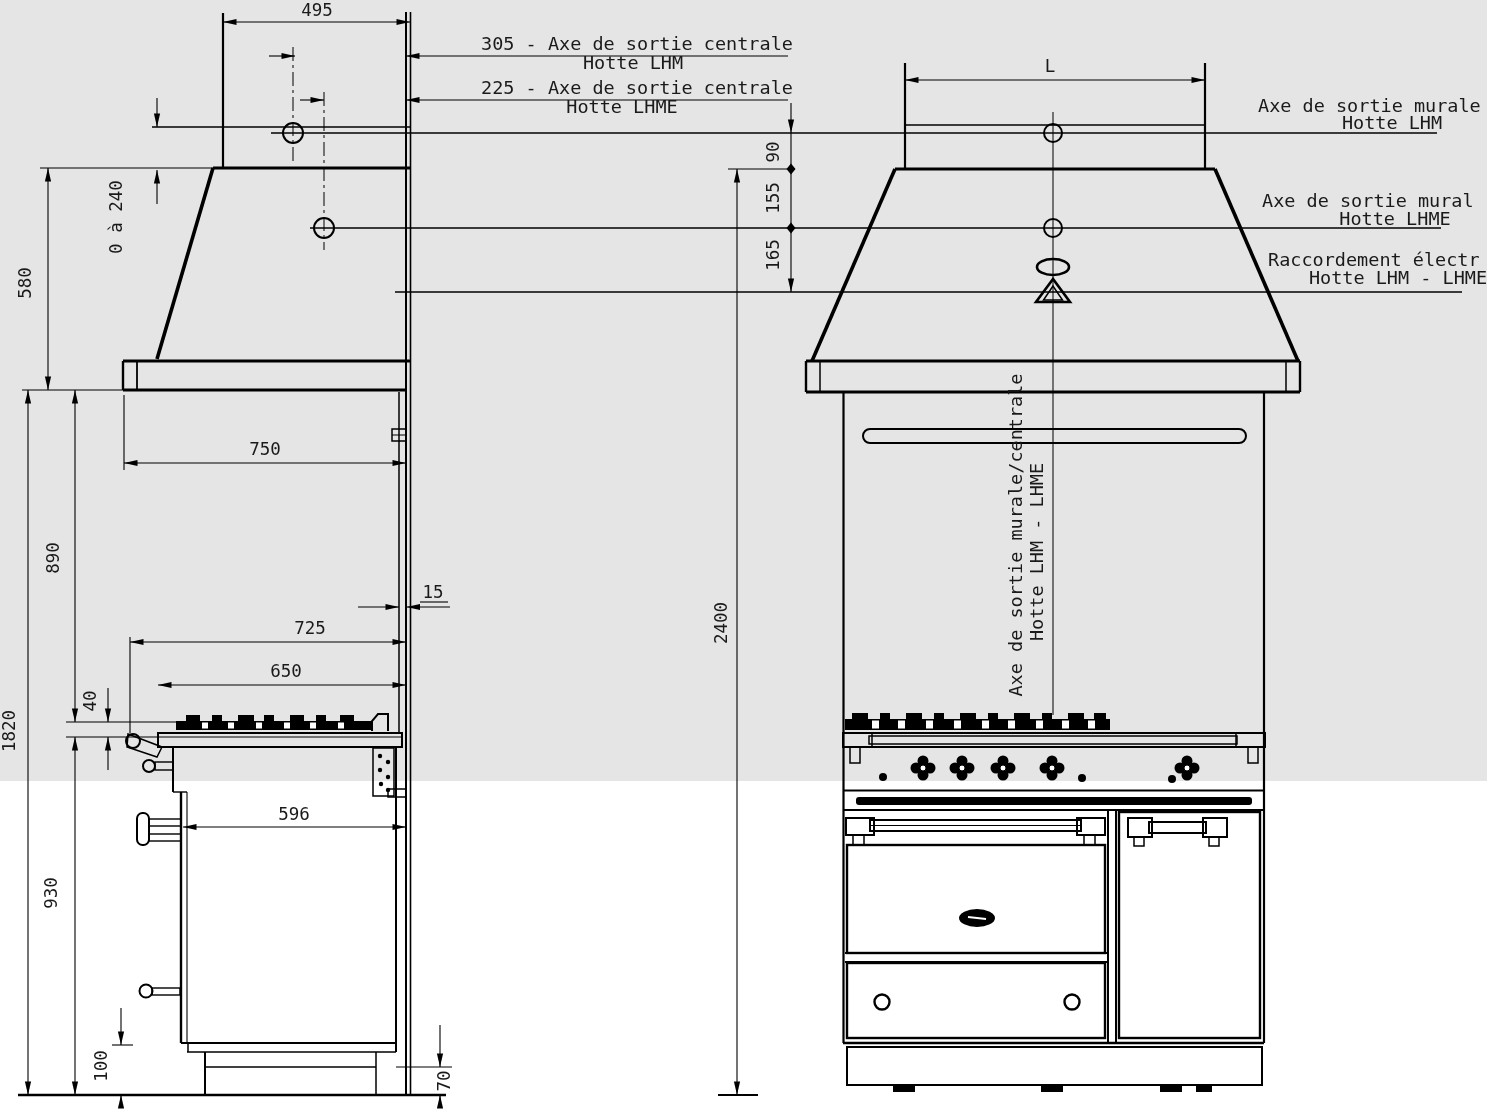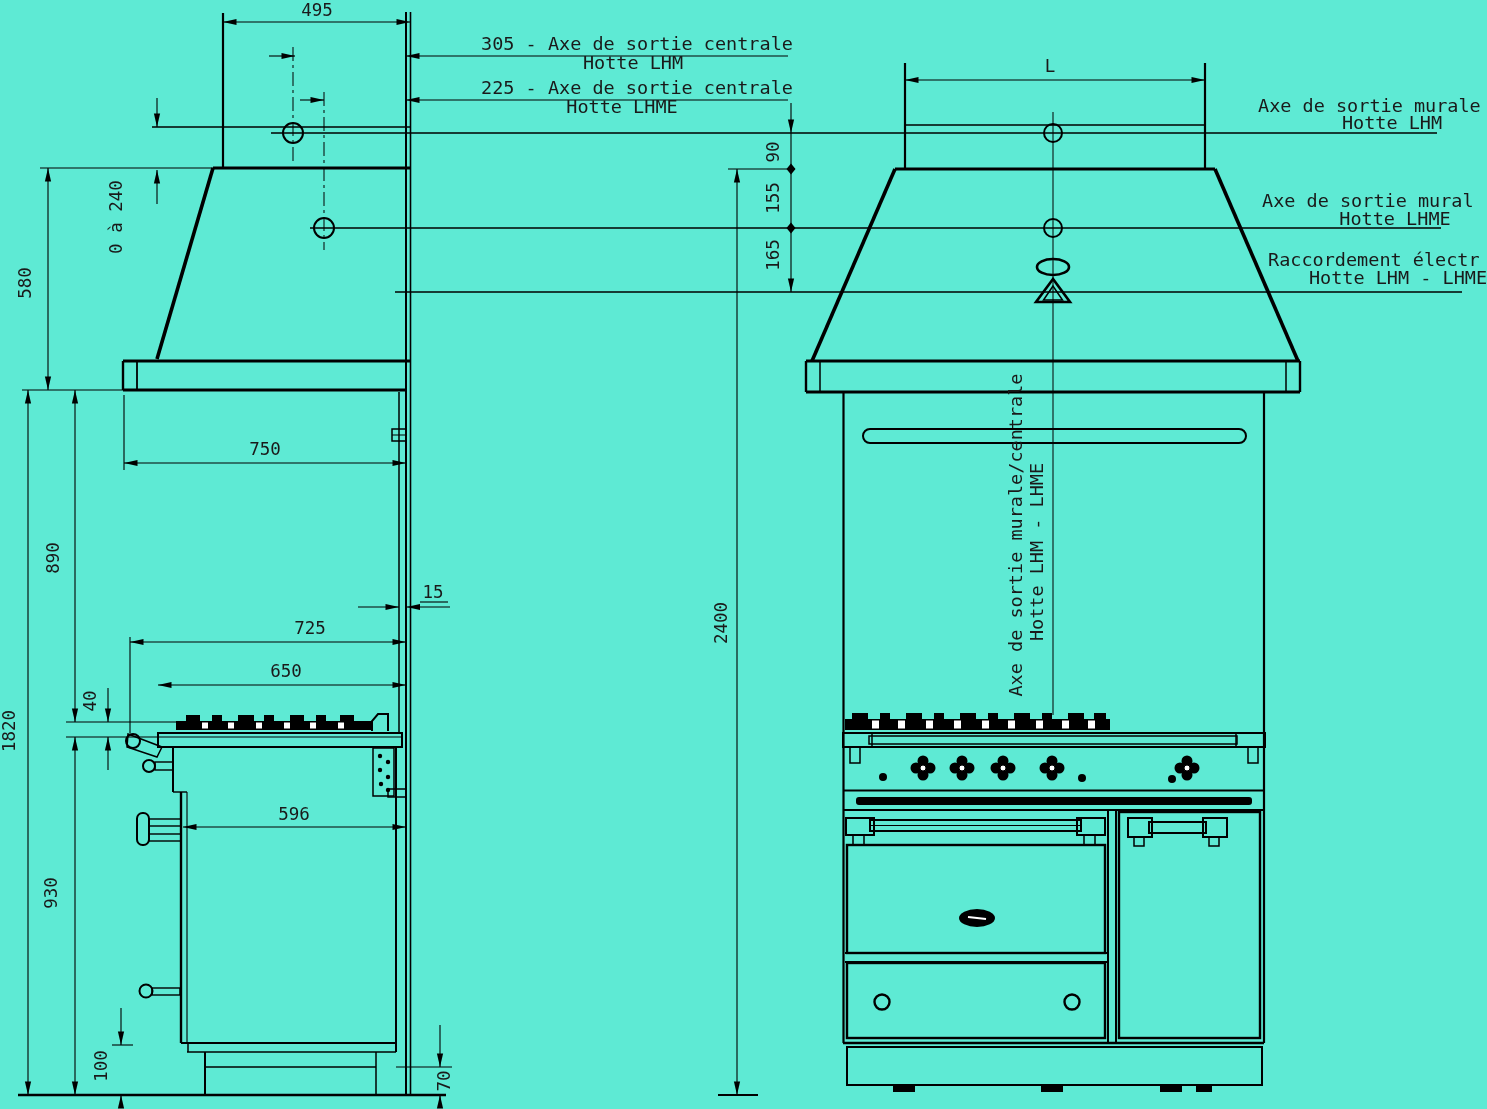--- a/index.html
+++ b/index.html
@@ -1,17 +1,17 @@
 <!DOCTYPE html>
 <html><head>
 <meta charset="utf-8">
 <style>
   html,body{margin:0;padding:0;background:#ffffff;}
   body{width:1487px;height:1109px;overflow:hidden;}
-  .canvas{position:relative;width:1487px;height:1109px;background:#5eead4;font-family:"DejaVu Sans Mono","Liberation Mono",monospace;}
+  .canvas{position:relative;width:1487px;height:781px;background:#e5e5e5;font-family:"DejaVu Sans Mono","Liberation Mono",monospace;}
   svg{position:absolute;left:0;top:0;}
   svg line,svg path,svg rect,svg circle,svg ellipse,svg polygon{vector-effect:none;}
   .ln{stroke:#000;fill:none;}
   .t{font-family:"DejaVu Sans Mono","Liberation Mono",monospace;fill:#1a1a1a;stroke:none;}
   .t17{font-size:17.5px;}
   .t18{font-size:18.5px;}
 </style>
 </head>
 <body>
 

